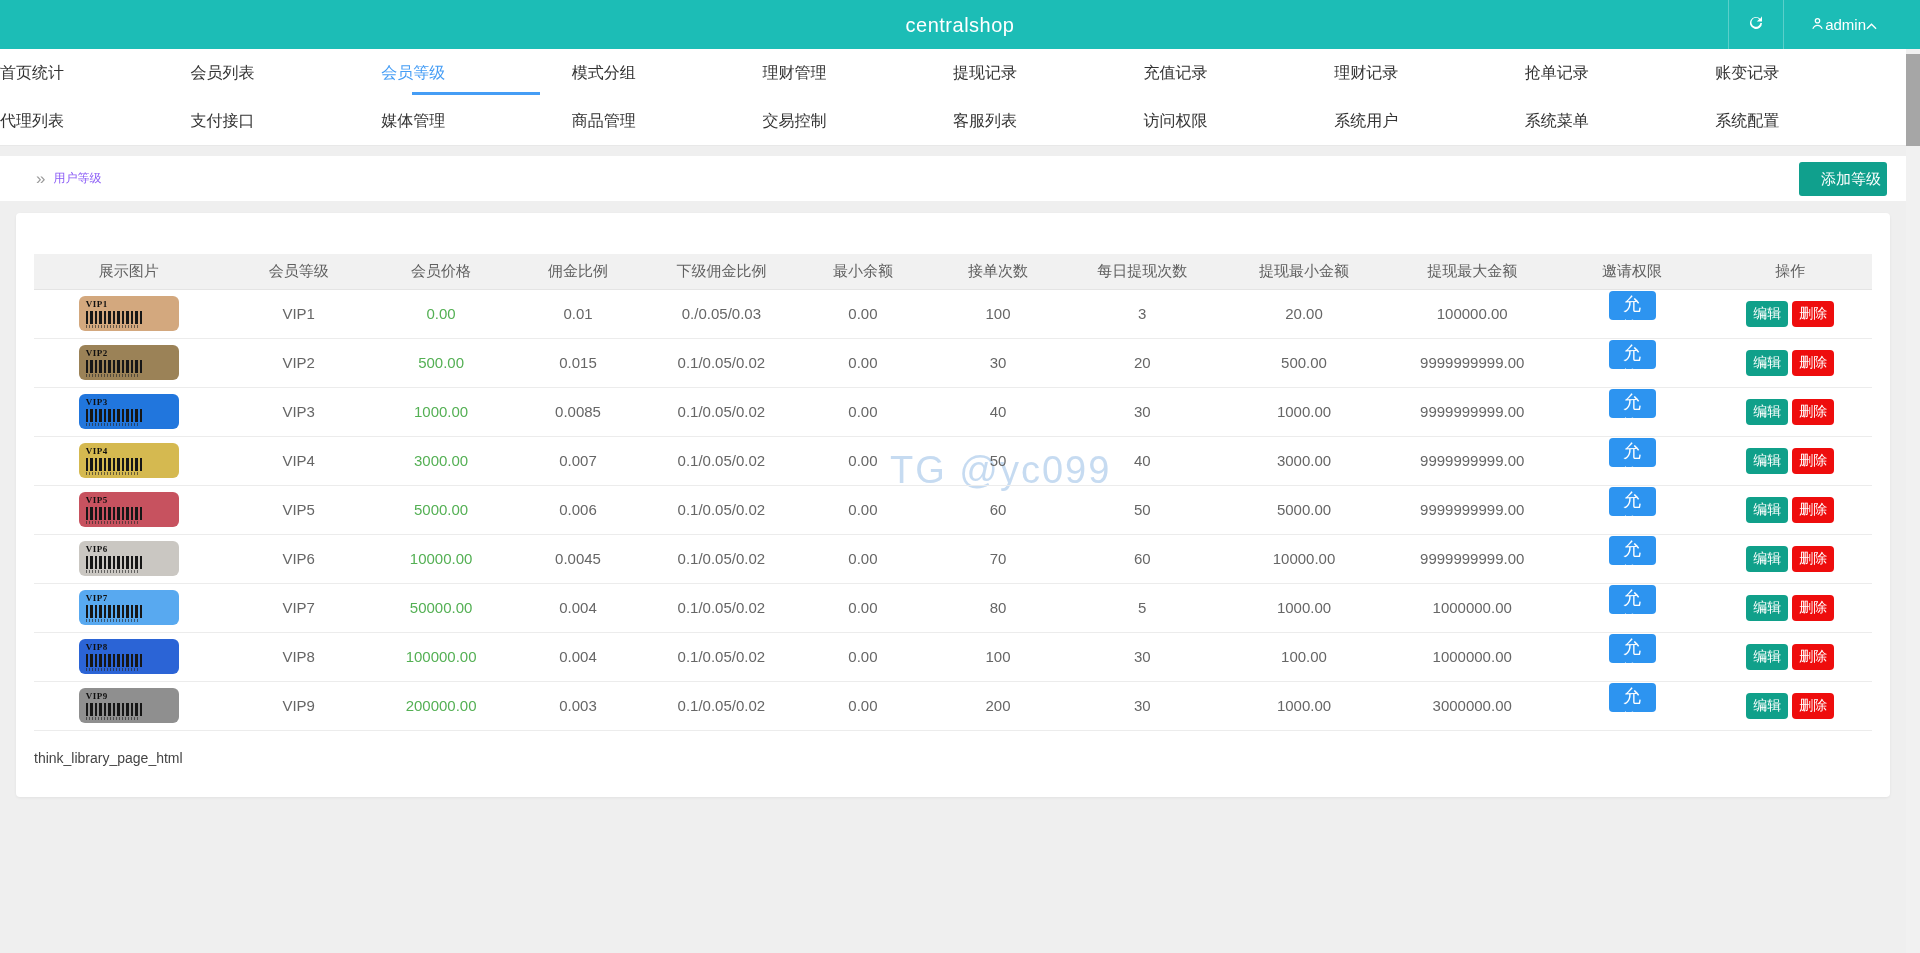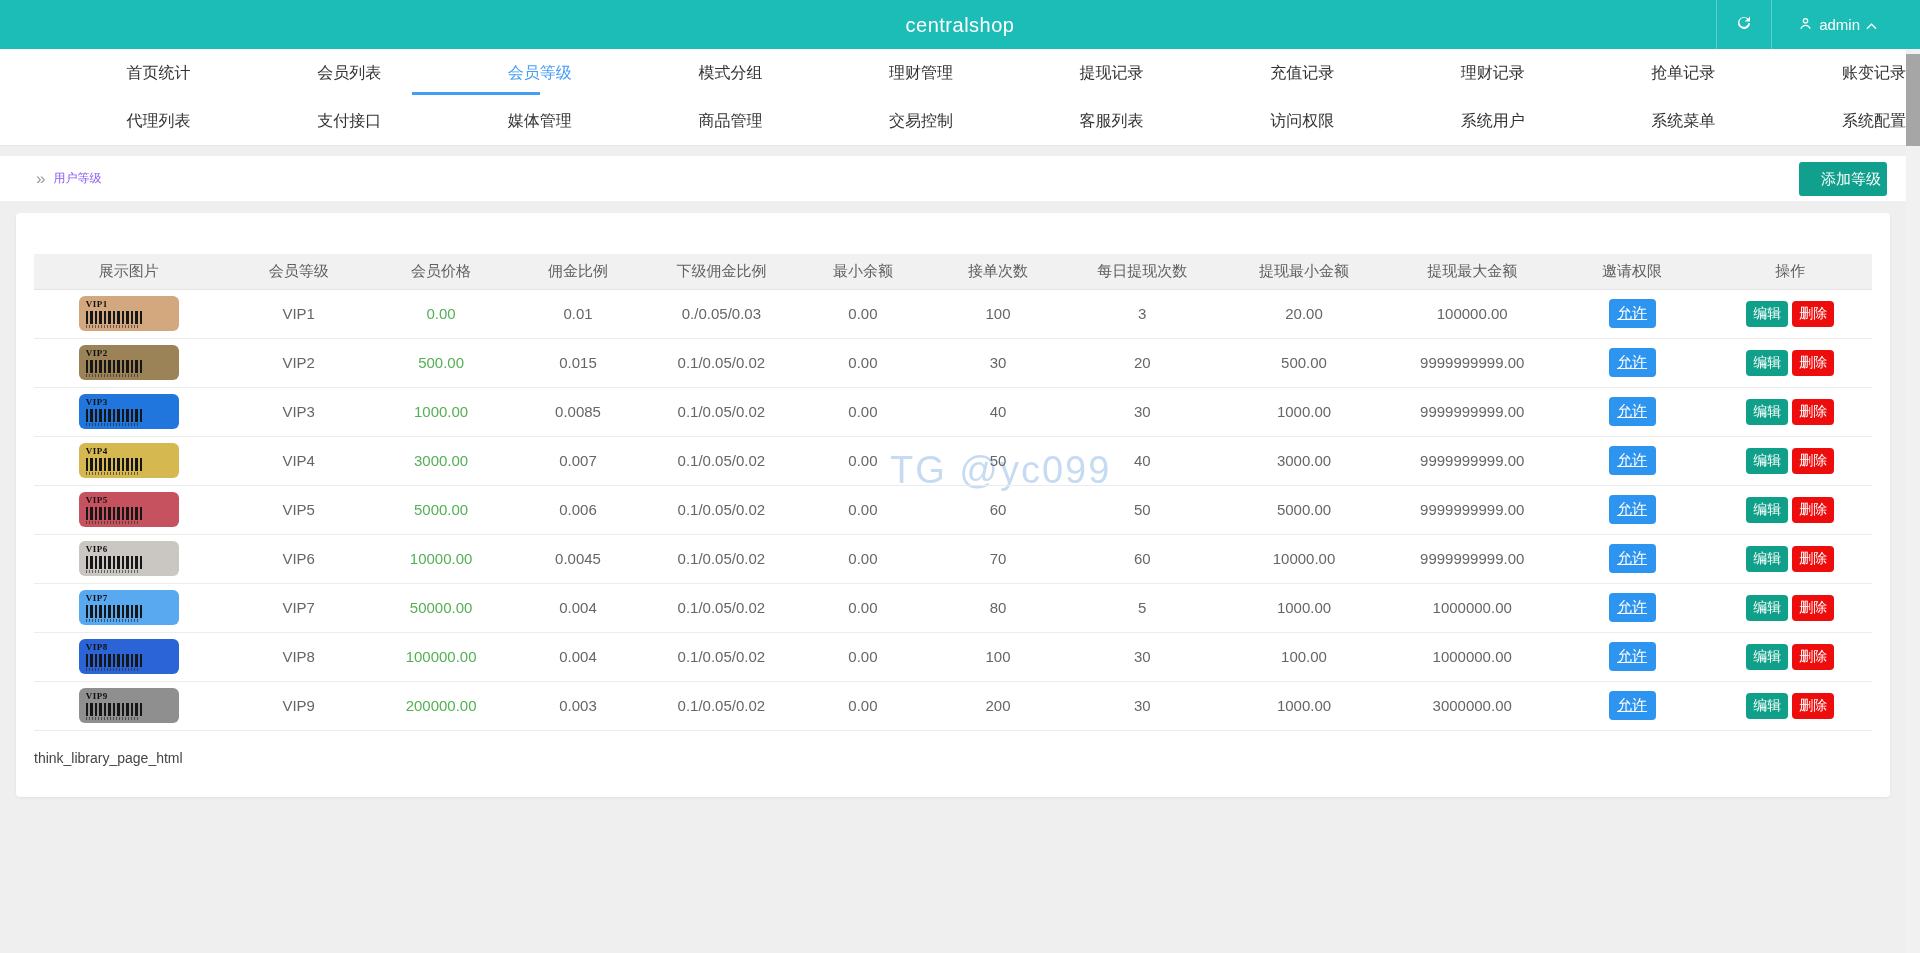--- a/index.html
+++ b/index.html
@@ -23,28 +23,28 @@
     position:absolute; right:17px; top:0; height:100%;
     display:flex; align-items:center;
   }
   .refresh-btn {
     width:56px; height:100%; display:flex; align-items:center; justify-content:center;
     border-left:1px solid rgba(255,255,255,.28);
     border-right:1px solid rgba(255,255,255,.28);
     cursor:pointer;
   }
   .user-box {
-    display:flex; align-items:center; gap:6px; padding:0 26px;
+    display:flex; align-items:center; gap:0; padding:0 26px;
     color:#fff; font-size:15px; cursor:pointer; height:100%;
   }
   
   .nav { background:#fff; width:1906px; border-bottom:1px solid #e8e8e8; }
   .nav-row { display:flex; height:48px; }
   .nav-tab {
-    flex:1; display:flex; align-items:center; justify-content:flex-end;
+    flex:1; display:flex; align-items:center; justify-content:flex-start;
     font-size:16px; color:#333; cursor:pointer; position:relative;
   }
   .nav-tab.active { color:var(--active-tab,#459df5); }
   .nav-tab.active::after {
     content:""; position:absolute; bottom:2px; left:50%; transform:translateX(-50%);
     width:128px; height:3px; background:var(--active-tab,#459df5);
   }
   
   .toolbar {
     margin-top:10px; background:#fff; height:45px; width:1906px;
@@ -89,21 +89,21 @@
     margin-top:2px; width:58px; height:13px;
     background:repeating-linear-gradient(90deg,#161616 0px,#161616 2px,transparent 2px,transparent 4px,#161616 4px,#161616 7px,transparent 7px,transparent 9px);
   }
   .badge-nums {
     margin-top:1px; width:52px; height:3px; opacity:.65;
     background:repeating-linear-gradient(90deg,#2a2a2a 0 1px,transparent 1px 3px);
   }
   
   .btn-allow {
     width:47px; height:29px; background:var(--allow-blue,#2d94f0); color:#fff;
-    border:none; border-radius:4px; font-size:15px; cursor:pointer; font-family:inherit;text-decoration:underline;
+    border:none; border-radius:4px; font-size:18px; cursor:pointer; font-family:inherit;
   }
   .btn-edit, .btn-del {
     width:42px; height:26px; color:#fff; border:none; border-radius:4px;
     font-size:14px; cursor:pointer; font-family:inherit;
   }
   .btn-edit { background:var(--edit-green,#10a08a); }
   .btn-del  { background:var(--delete-red,#ee0d0d); margin-left:4px;font-family:Liberation Serif, serif; }
   
   .watermark {
     position:absolute; left:835px; top:236px; z-index:0;

